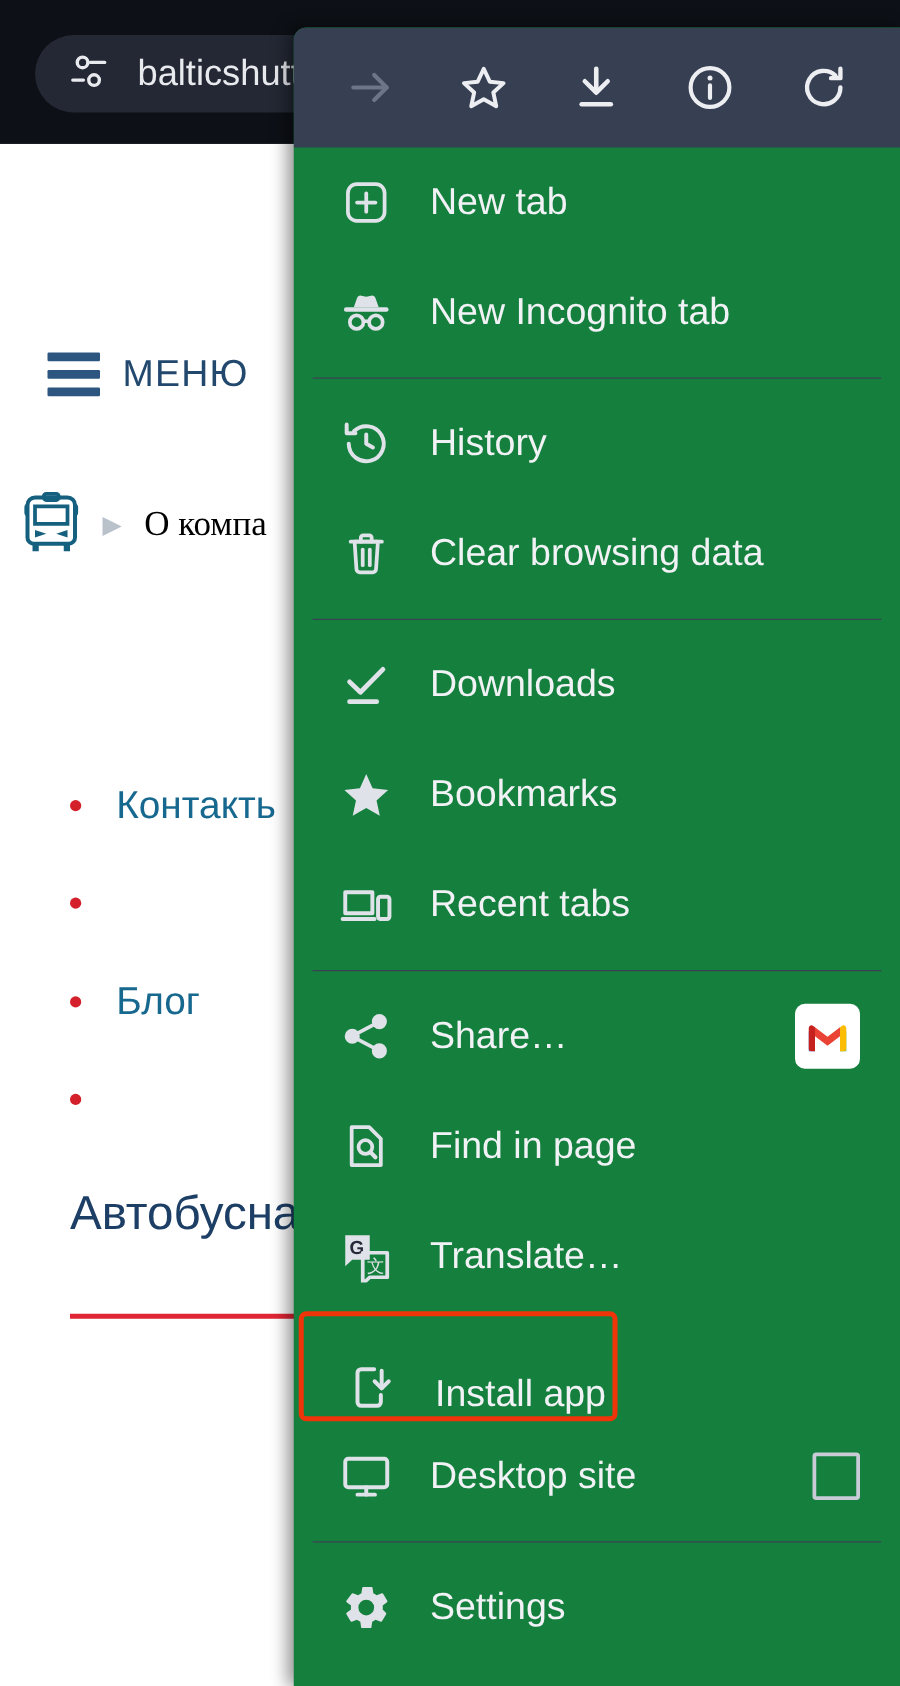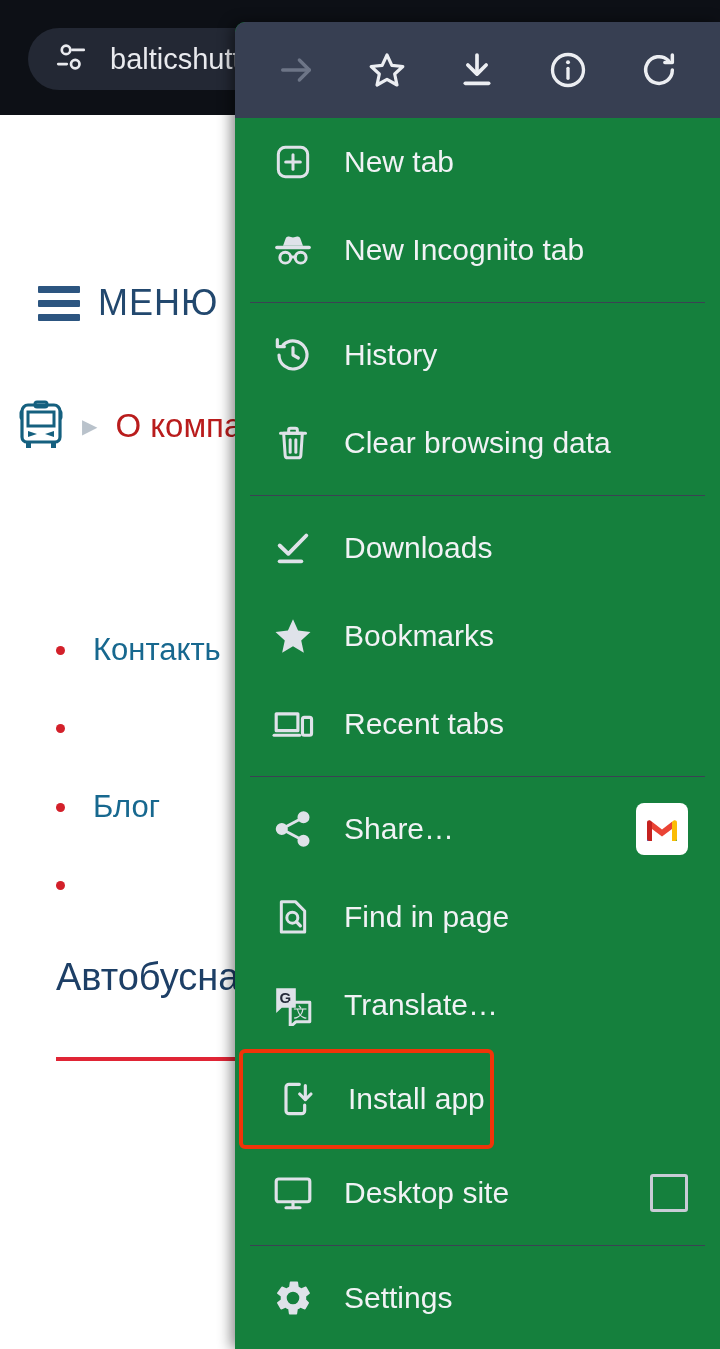--- a/index.html
+++ b/index.html
@@ -25,30 +25,30 @@
     letter-spacing:-1px;
     white-space:nowrap;
   }
   .menu-row {
     display:flex; align-items:center; gap:18px;
     margin-top:58px; margin-left:38px;
   }
   .hamburger { display:flex; flex-direction:column; gap:7px; }
   .hamburger span { display:block; width:42px; height:7px; background:#2c5580; border-radius:1px; }
   .menu-word {
-    font-size:36px; color:#22486e; letter-spacing:1px; font-weight:400;
+    font-size:30px; color:#22486e; letter-spacing:1px; font-weight:400;
   }
 
   .breadcrumb {
     display:flex; align-items:center; gap:18px;
     margin-top:75px; margin-left:18px;
     white-space:nowrap;
   }
   .crumb-sep { color:#b9c2cb; font-size:20px; line-height:1; }
-  .crumb-text { font-size:33px; color:#b91c1c; }
+  .crumb-text { font-size:28px; color:#000000;font-family:Liberation Serif, serif; }
 
   #section-heading {
     margin-top:72px;
     text-align:center;
     font-size:40px;
     font-weight:bold;
     color:#1d4a78;
     letter-spacing:0.5px;
     white-space:nowrap;
   }
@@ -99,22 +99,23 @@
     cursor:pointer;
   }
   .mi .ic { width:46px; height:46px; flex:0 0 auto; display:flex; align-items:center; justify-content:center; }
   .mi .lbl { margin-left:28px; color:#f1f2f5; font-size:30px; white-space:nowrap; }
   .mi .trail { position:absolute; right:32px; top:50%; transform:translateY(-50%); display:flex; align-items:center; }
 
   .divider { height:1px; background:#3b4253; margin:8px 15px; }
 
   #mi-install {
     border:4px solid #f03409; border-radius:6px;
-    margin:0 0 0 0; width:255px; height:100px;
+    margin:0 0 0 0; width:255px; height:88px;
     padding-left:31px;
+    align-items:flex-end;
   }
   #install-wrap { padding-left:4px; }
 
   .chk { width:38px; height:38px; border:3px solid #c8ccd6; border-radius:3px; }
 
   .gmail-tile {
     width:52px; height:52px; background:#fff; border-radius:8px;
     display:flex; align-items:center; justify-content:center;
   }
 </style>

